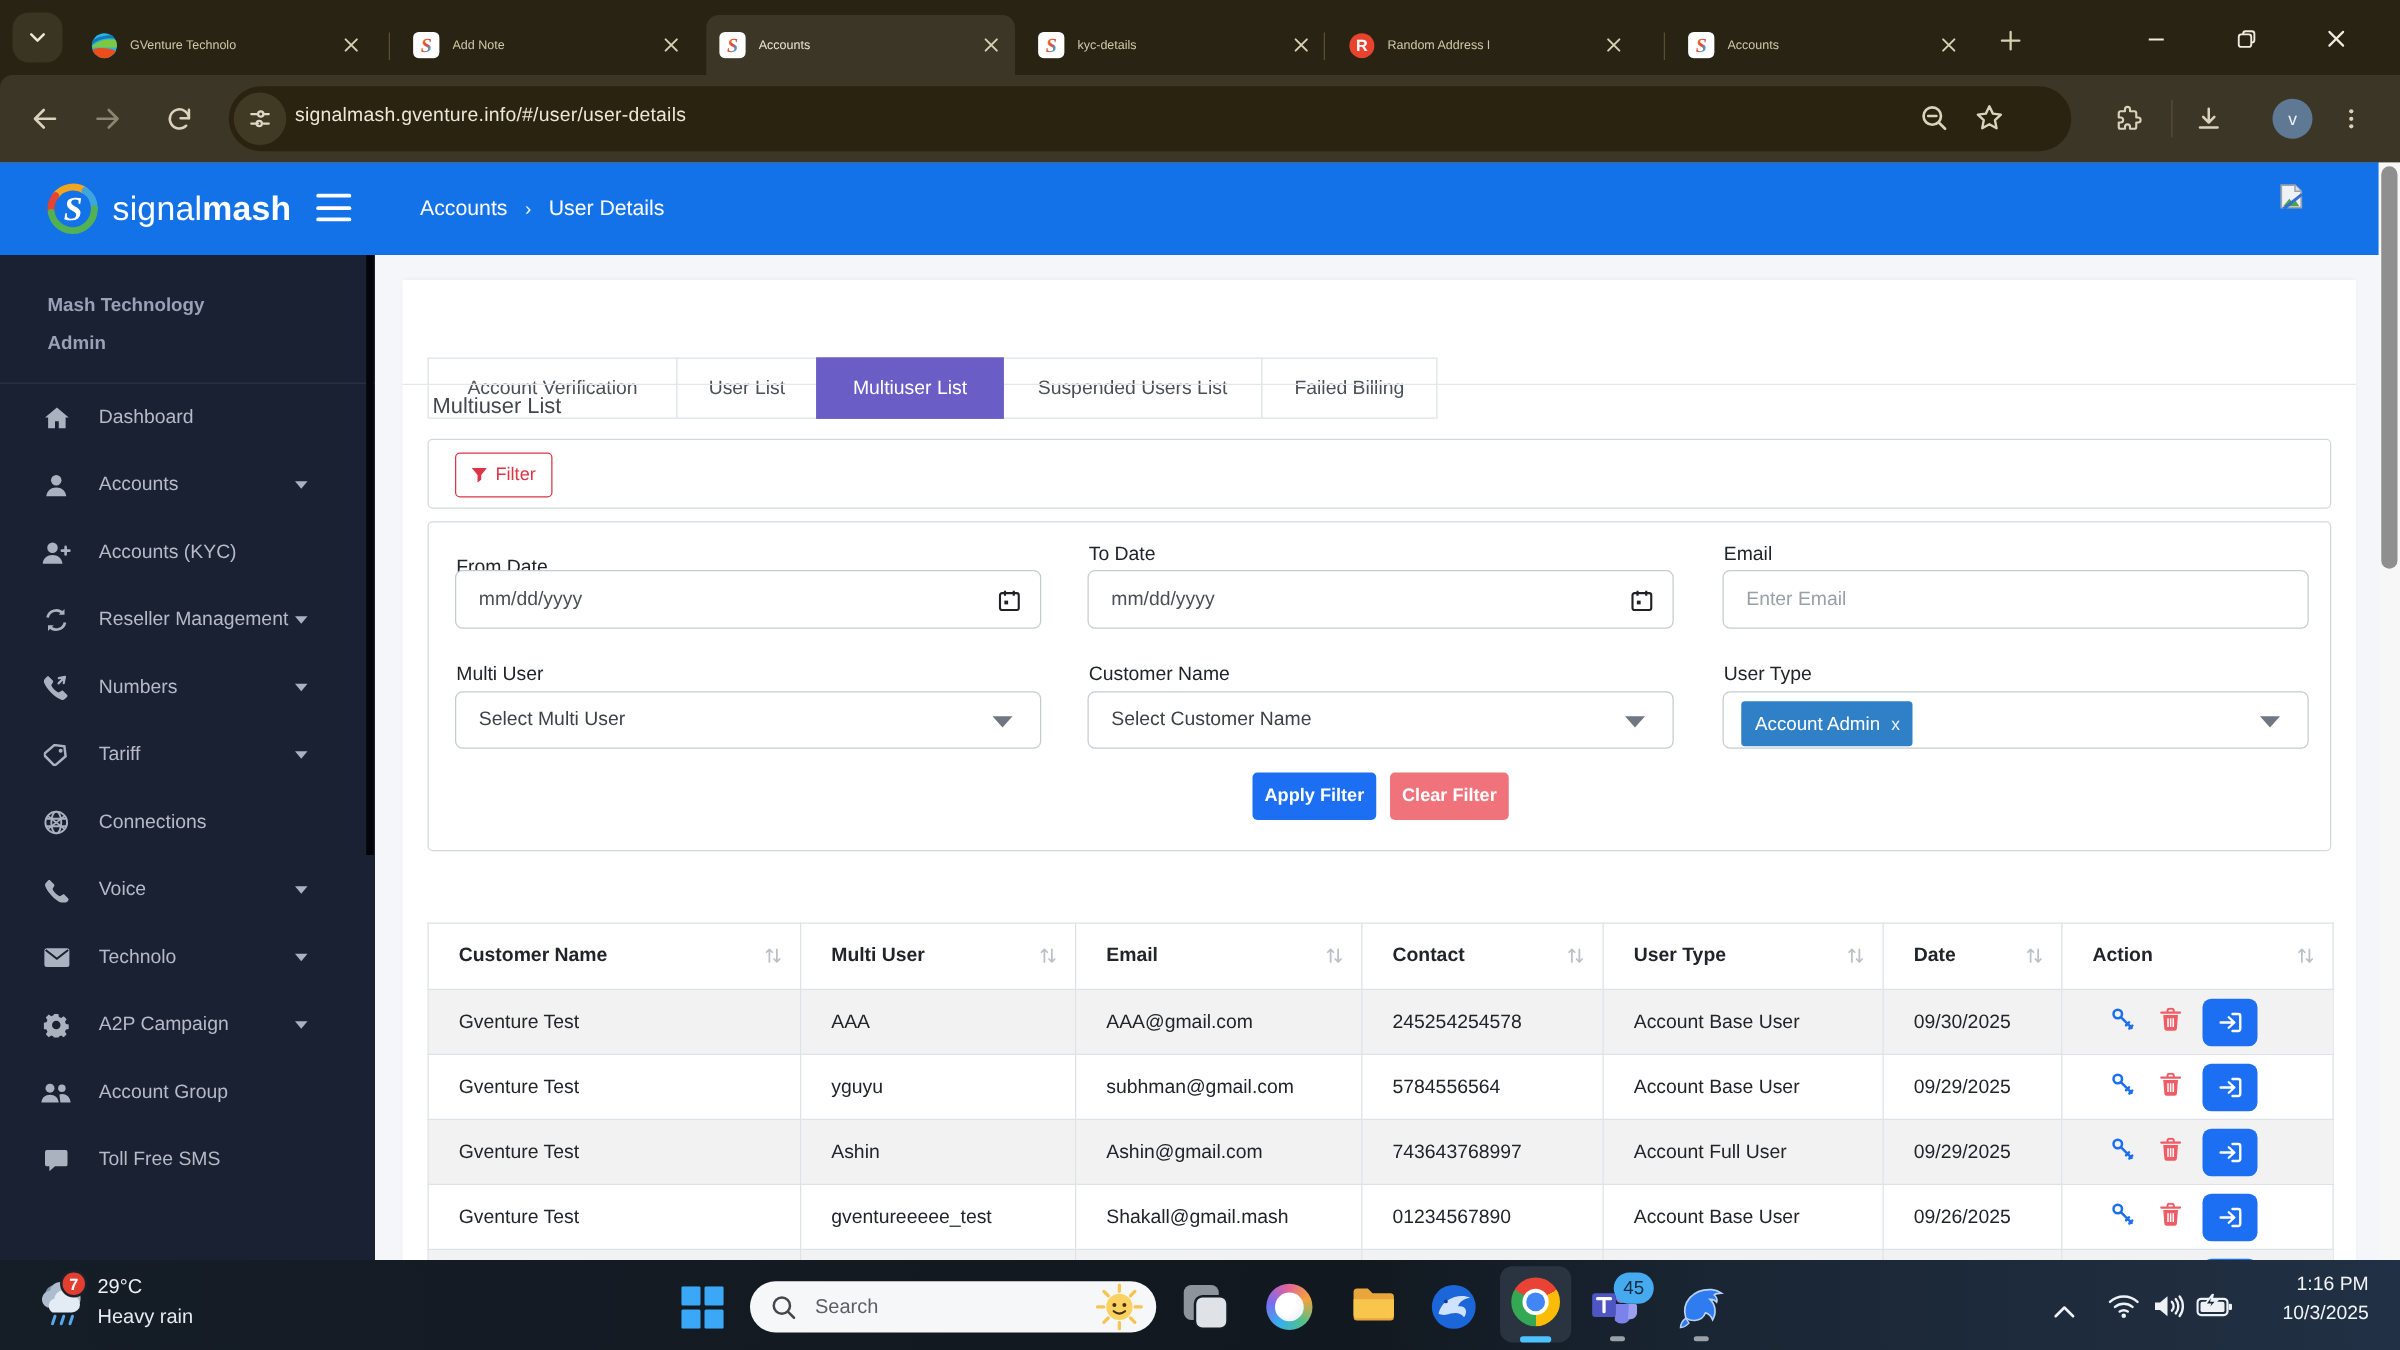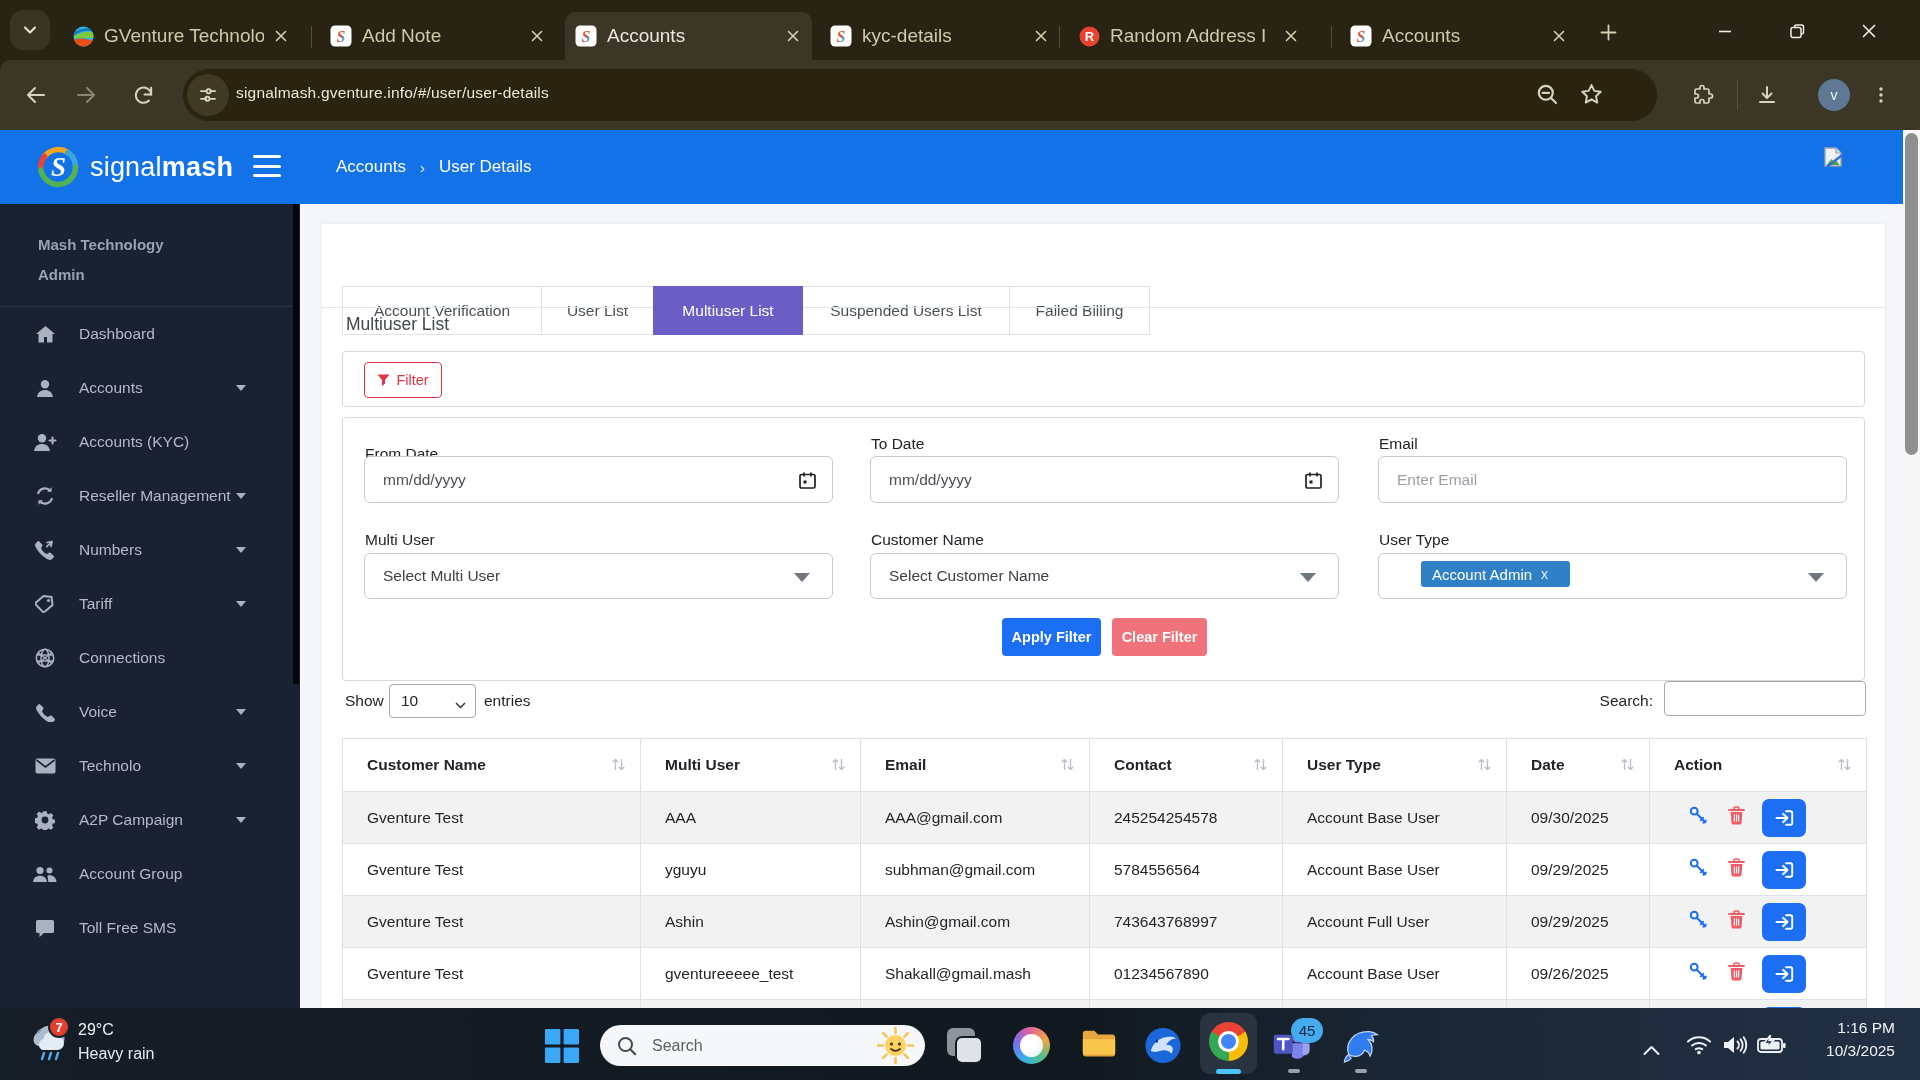--- a/index.html
+++ b/index.html
@@ -7,21 +7,21 @@
   body { font-family:"Liberation Sans", sans-serif; }
   #screen { position:relative; width:1920px; height:1080px; background:#f5f6f9; overflow:hidden; }
   .abs { position:absolute; }
 
   
   #chrome { left:0; top:0; width:1920px; height:130px; background:#282312; }
   #tabstrip { left:0; top:0; width:1920px; height:60px; }
   #tabsearch { left:10px; top:10px; width:40px; height:40px; border-radius:13px; background:#3a3422; display:flex; align-items:center; justify-content:center; }
   .btab { top:12px; height:48px; display:flex; align-items:center; padding:0 10px 0 10px; border-radius:10px 10px 0 0; }
   .btab .fav { width:22px; height:22px; margin-right:10px; flex:0 0 auto; display:flex; align-items:center; justify-content:center; }
-  .btab .ttl { font-size:19px; color:#cfc9a9; white-space:nowrap; overflow:hidden; flex:1; }
+  .btab .ttl { font-size:10px; color:#cfc9a9; white-space:nowrap; overflow:hidden; flex:1; }
   .btab.active { background:#3b3626; }
   .btab.active .ttl { color:#ece8d8; }
   .btab .tclose { width:18px; height:18px; margin-left:8px; flex:0 0 auto; display:flex; align-items:center; justify-content:center; }
   .tabsep { top:26px; width:1px; height:22px; background:#55502f; }
   .winctl { top:18px; height:26px; width:46px; display:flex; align-items:center; justify-content:center; }
   #toolbar { left:0; top:60px; width:1920px; height:70px; background:#3b3626; border-radius:10px 0 0 0; }
   .navbtn { top:16px; width:38px; height:38px; display:flex; align-items:center; justify-content:center; }
   #urlpill { position:absolute; left:183px; top:9px; width:1474px; height:52px; background:#29230f; border-radius:26px; display:flex; align-items:center; }
   #siteinfo { position:absolute; left:4px; top:5px; width:42px; height:42px; border-radius:50%; background:#403a24; display:flex; align-items:center; justify-content:center; }
   #urltext { position:absolute; left:53px; top:15px; font-size:15.5px; color:#ebe7d9; letter-spacing:.2px; }
@@ -62,21 +62,21 @@
   .panel { position:absolute; border:1px solid #d4d8dd; border-radius:4px; background:#fff; }
   #filtercard { left:20px; top:127px; width:1523px; height:56px; }
   #filterbtn { position:absolute; left:21px; top:10px; width:78px; height:36px; border:1px solid #dc3545; border-radius:4px; background:#fff; color:#dc3545; font-size:14.5px; display:flex; align-items:center; justify-content:center; gap:6px; }
   #filterpanel { left:20px; top:193px; width:1523px; height:264px; }
   .flabel { position:absolute; font-size:15.5px; color:#212529; }
   .finput { position:absolute; height:47px; border:1px solid #c6cbd1; border-radius:6px; background:#fff; display:flex; align-items:center; font-size:15.5px; color:#4b5056; padding-left:18px; }
   .fselect { position:absolute; height:46px; border:1px solid #c6cbd1; border-radius:6px; background:#fff; display:flex; align-items:center; font-size:15.5px; color:#3c4247; padding-left:18px; }
   .fselect .dcaret { position:absolute; right:22px; top:19px; width:0; height:0; border-left:8px solid transparent; border-right:8px solid transparent; border-top:9px solid #707780; }
   .calicon { position:absolute; right:15px; top:14px; }
   .placeholder { color:#9aa0a6; }
-  #chip { position:absolute; left:14px; top:7px; height:26px; background:#2f80c6; border-radius:3px; color:#fff; font-size:15px; display:flex; align-items:center; padding:0 22px 0 11px;margin-left:28px; }
+  #chip { position:absolute; left:14px; top:7px; height:36px; background:#2f80c6; border-radius:3px; color:#fff; font-size:15px; display:flex; align-items:center; padding:0 10px 0 11px; }
   #chip .x { margin-left:9px; font-size:14px; color:#e8f1fa; }
   .bbtn { position:absolute; top:200px; height:38px; border:none; border-radius:4px; color:#fff; font-size:14.5px; font-weight:bold; display:flex; align-items:center; justify-content:center; }
   #applybtn { left:659px; width:99px; background:#1c6ef2; }
   #clearbtn { left:769px; width:95px; background:#f0727b; }
 
   #showrow { position:absolute; left:0; top:460px; width:1563px; height:36px; }
   #showrow .txt { position:absolute; top:8px; font-size:15.5px; color:#212529; }
   #entriessel { position:absolute; left:67px; top:0px; width:87px; height:34px; border:1px solid #a9a9a9; border-radius:4px; background:#fff; font-size:15.5px; color:#212529; display:flex; align-items:center; padding-left:11px; }
   #entriessel .ncaret { position:absolute; right:9px; top:12px; }
   #searchlabel { position:absolute; top:8px; right:232px; font-size:15.5px; color:#212529; }
@@ -579,32 +579,20 @@
               <span>Account Admin</span>
               <span class="x">x</span>
             </span>
           <span class="dcaret"></span>
         </div>
 
         <button id="applybtn" class="bbtn">Apply Filter</button>
         <button id="clearbtn" class="bbtn">Clear Filter</button>
       </div>
 
-      <div id="showrow">
-        <span class="txt" style="left:23px">Show</span>
-        <div id="entriessel">
-          <span>10</span>
-          <span class="ncaret"><svg width="11" height="11" viewBox="0 0 11 11">
-                <path d="M1.5 3.5l4 4 4-4" stroke="#3c4043" stroke-width="1.7" fill="none" stroke-linecap="round" stroke-linejoin="round"></path>
-              </svg></span>
-        </div>
-        <span class="txt" style="left:162px">entries</span>
-        <span id="searchlabel">Search:</span>
-        <div id="searchinput"></div>
-      </div>
 
       <table id="dtable">
         <colgroup>
           <col style="width:298px">
             <col style="width:220px">
             <col style="width:229px">
             <col style="width:193px">
             <col style="width:224px">
             <col style="width:143px">
             <col style="width:217px">

